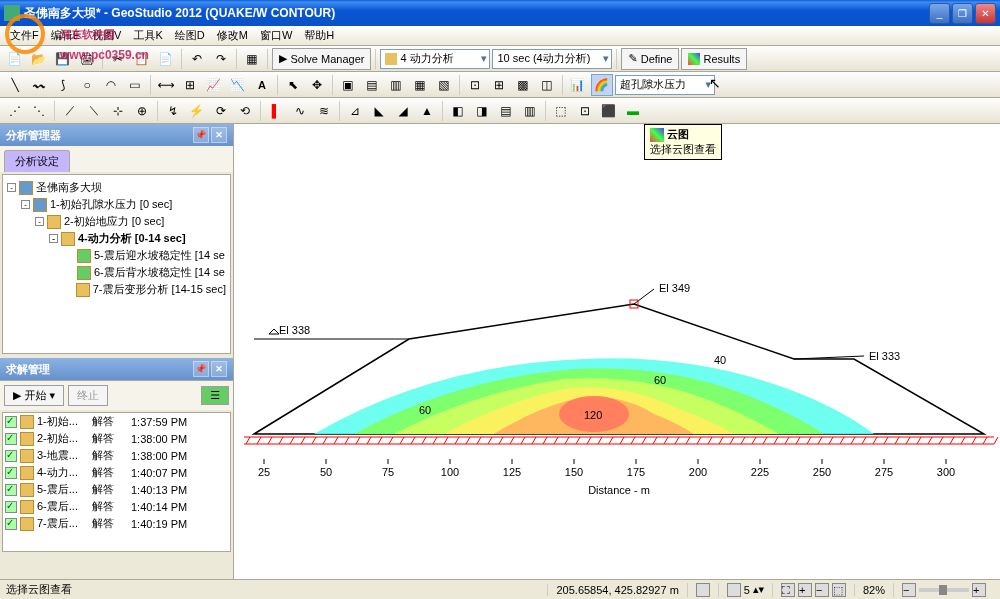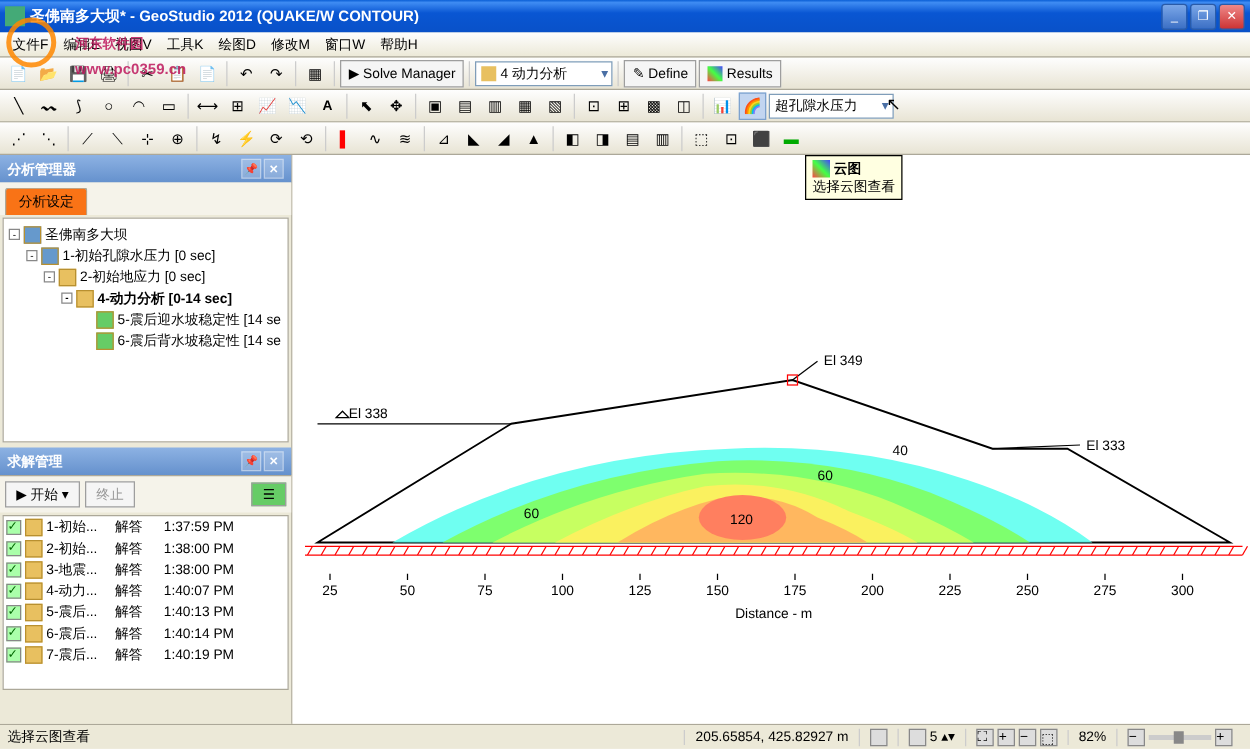--- a/index.html
+++ b/index.html
@@ -20,21 +20,21 @@
 .tbtxt{height:22px;padding:0 6px;border:1px solid #9e9e9e;background:#f5f5f5;display:inline-flex;align-items:center;cursor:pointer;gap:3px}
 .combo{height:20px;border:1px solid #7f9db9;background:#fff;padding:0 16px 0 4px;position:relative;min-width:90px;display:inline-flex;align-items:center;cursor:pointer}
 .combo::after{content:"▾";position:absolute;right:3px;color:#4a6fa5}
 .main{display:flex;height:calc(100% - 26px - 20px - 26px - 26px - 26px - 20px)}
 .leftpanel{width:234px;display:flex;flex-direction:column;background:#ece9d8;border-right:1px solid #aca899}
 .panelhdr{height:22px;background:linear-gradient(#8db2e3,#6591cd);color:#fff;padding:3px 6px;font-weight:bold;display:flex;align-items:center;justify-content:space-between}
 .panelhdr .ctrls{display:flex;gap:2px}
 .panelhdr .pb{width:16px;height:16px;background:rgba(255,255,255,.2);border:1px solid rgba(255,255,255,.4);text-align:center;line-height:14px;cursor:pointer;font-size:9px}
 .panelbody{background:#fff;border:1px solid #aca899;margin:2px;overflow:auto;flex:1}
 .tabbar{display:flex;padding:4px 4px 0;background:#f5f3ea}
-.tab{padding:3px 10px;border:1px solid #aca899;border-bottom:none;background:#f97316;border-radius:3px 3px 0 0;cursor:pointer}
+.tab{padding:3px 10px;border:1px solid #aca899;border-bottom:none;background:#c4b5fd;border-radius:3px 3px 0 0;cursor:pointer}
 .tree{padding:4px;font-size:11px}
 .tnode{display:flex;align-items:center;gap:3px;padding:1px 0;white-space:nowrap;cursor:pointer}
 .tnode .tgl{width:9px;height:9px;border:1px solid #888;text-align:center;line-height:7px;font-size:8px;background:#fff}
 .tico{width:14px;height:14px;background:#e8c060;border:1px solid #b89030}
 .tico.p{background:#6c6}
 .tico.b{background:#69c}
 .tnode.sel{font-weight:bold}
 .ind1{padding-left:14px}.ind2{padding-left:28px}.ind3{padding-left:42px}.ind4{padding-left:56px}
 .solvepanel{margin-top:2px}
 .solvebar{padding:4px;display:flex;gap:4px;align-items:center;border-top:1px solid #aca899;background:#f5f3ea}
@@ -99,20 +99,23 @@
   <span class="tb">↷</span>
   <span class="sep"></span>
   <span class="tb">▦</span>
   <span class="sep"></span>
   <span class="tbtxt">▶ <span>Solve Manager</span></span>
   <span class="sep"></span>
   <span class="combo" style="min-width:110px">
       <span style="width:12px;height:12px;background:#e8c060;display:inline-block;margin-right:3px"></span>
       <span>4 动力分析</span>
     </span>
+  <span class="combo" style="min-width:120px">
+      <span>10 sec (4动力分析)</span>
+    </span>
   <span class="sep"></span>
   <span class="tbtxt">✎ <span>Define</span></span>
   <span class="tbtxt">
       <span style="width:12px;height:12px;background:linear-gradient(45deg,#f44,#4f4,#44f);display:inline-block"></span> 
       <span>Results</span>
     </span>
 </div>
 
 <div class="toolbar">
   <span class="tb">╲</span>
@@ -224,20 +227,25 @@
               </div>
               <div class="tnode ind4">
                 <span style="width:11px;display:inline-block"></span>
                 <span class="tico p"></span>
                 <span>5-震后迎水坡稳定性 [14 se</span>
               </div>
               <div class="tnode ind4">
                 <span style="width:11px;display:inline-block"></span>
                 <span class="tico p"></span>
                 <span>6-震后背水坡稳定性 [14 se</span>
+              </div>
+              <div class="tnode ind4">
+                <span style="width:11px;display:inline-block"></span>
+                <span class="tico "></span>
+                <span>7-震后变形分析 [14-15 sec]</span>
               </div>
             </div>
         </div>
       </div>
     </div>
     <div class="solvepanel">
       <div class="panelhdr">
         <span>求解管理</span>
         <div class="ctrls">
             <span class="pb">📌</span>

